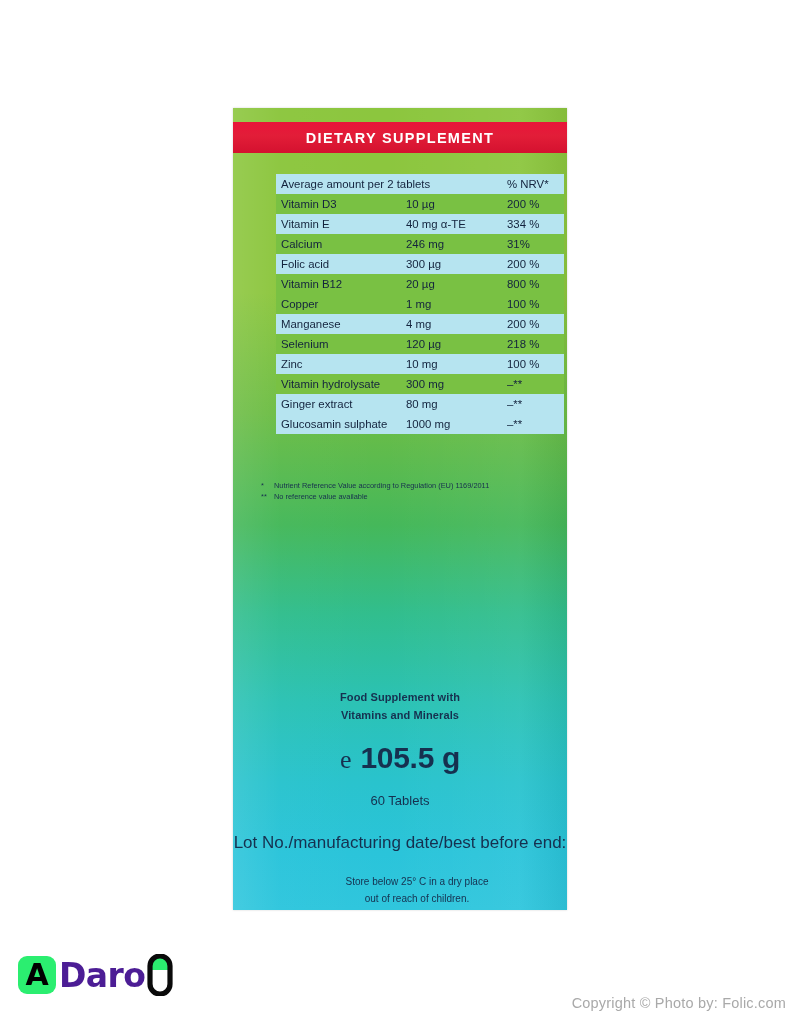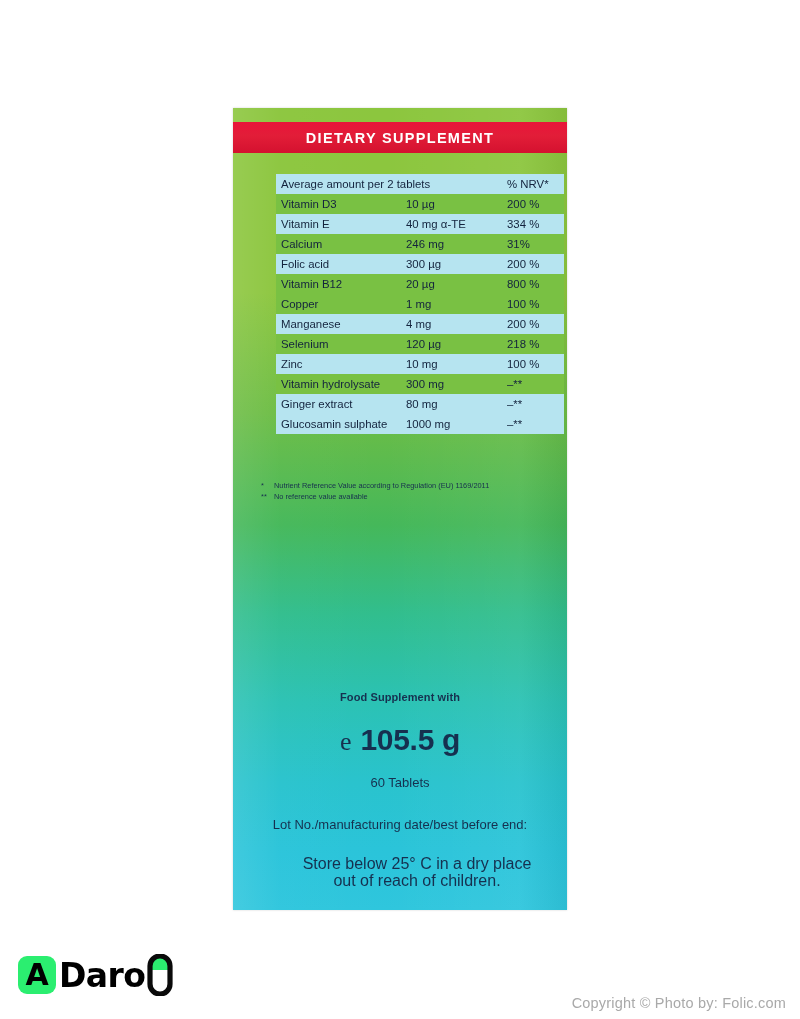--- a/index.html
+++ b/index.html
@@ -109,37 +109,37 @@
     font-size: 11px; font-weight: bold; line-height: 18px;
     letter-spacing: 0.1px;
   }
   #weight-row {
     margin-top: 17px;
     display: flex; align-items: baseline; justify-content: center; gap: 9px;
   }
   .e-mark { font-size: 26px; font-family: "Liberation Serif", serif; font-weight: normal; }
   .weight { font-size: 30px; font-weight: bold; letter-spacing: -0.3px; text-align: right; }
   .tablets { font-size: 13px; margin-top: 18px; }
-  .lot-block { margin-top: 26px; font-size: 13px; line-height: 17px; }
-  .store-block { margin-top: 22px; font-size: 16px; line-height: 17px; margin-left: 34px; }
+  .lot-block { margin-top: 26px; font-size: 17px; line-height: 17px; }
+  .store-block { margin-top: 22px; font-size: 10px; line-height: 17px; margin-left: 34px; }
 
   
   #logo {
     position: absolute; left: 18px; top: 952px;
     display: flex; align-items: center; height: 46px;
   }
   #logo-a {
     width: 38px; height: 38px; border-radius: 9px;
     background: #2bee70;
     display: flex; align-items: center; justify-content: center;
     font-size: 30px; font-weight: bold; color: #000;
     font-family: "DejaVu Sans", sans-serif; line-height: 1;
   }
   #logo-daro {
-    font-size: 33px; font-weight: bold; color: #000000;
+    font-size: 33px; font-weight: bold; color: #4c1d95;
     margin-left: 3px; letter-spacing: -0.6px;
     font-family: "DejaVu Sans", sans-serif; line-height: 1;
   }
   #logo-pill { margin-left: 1px; width: 28px; height: 42px; position: relative; }
 
   
   #copyright {
     position: absolute; right: 14px; bottom: 8px;
     color: #a9a9a9; font-size: 14.5px; letter-spacing: 0.2px;
   }
@@ -233,20 +233,21 @@
           <span>Nutrient Reference Value according to Regulation (EU) 1169/2011</span>
         </div>
         <div class="fn">
           <span class="mark">**</span>
           <span>No reference value available</span>
         </div>
       </div>
 
     <div id="lower">
       <div class="supp-line">Food Supplement with</div>
+      <div class="supp-line">Vitamins and Minerals</div>
 
       <div id="weight-row">
         <span class="e-mark">e</span>
         <span class="weight">105.5 g</span>
       </div>
       <div class="tablets">60 Tablets</div>
 
       <div class="lot-block">
         <div>Lot No./manufacturing date/best before end:</div>
       </div>

